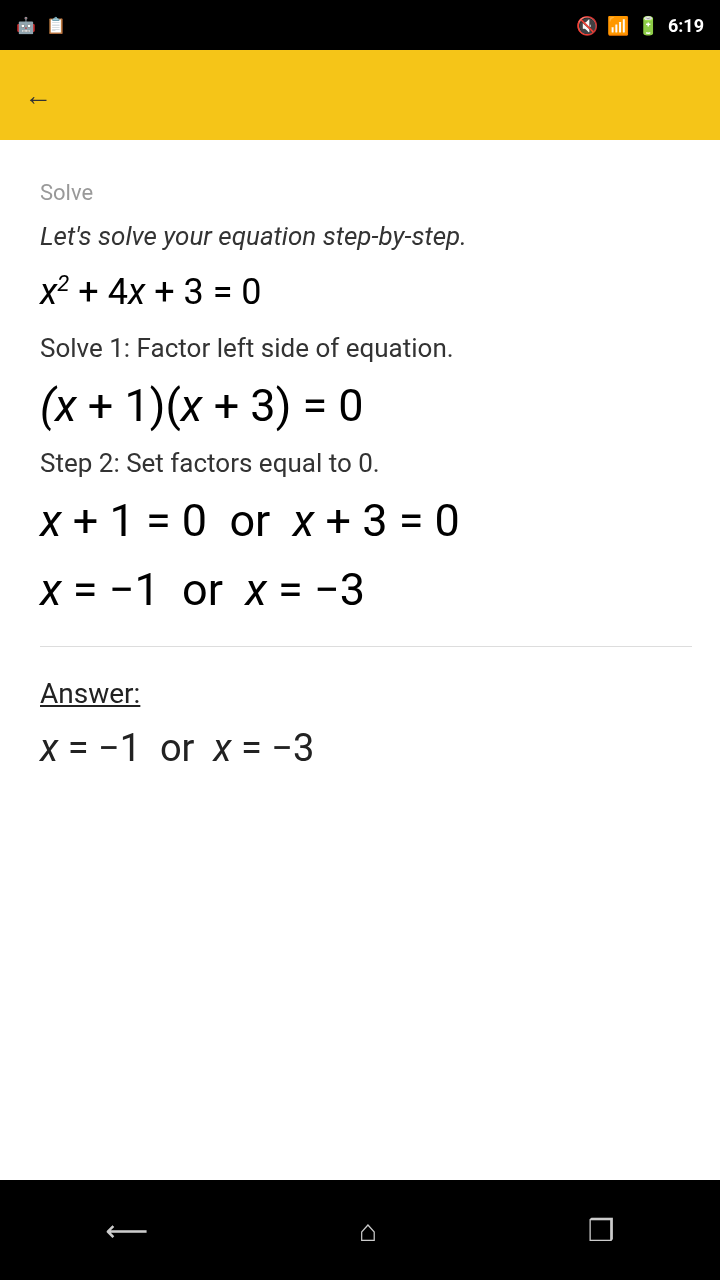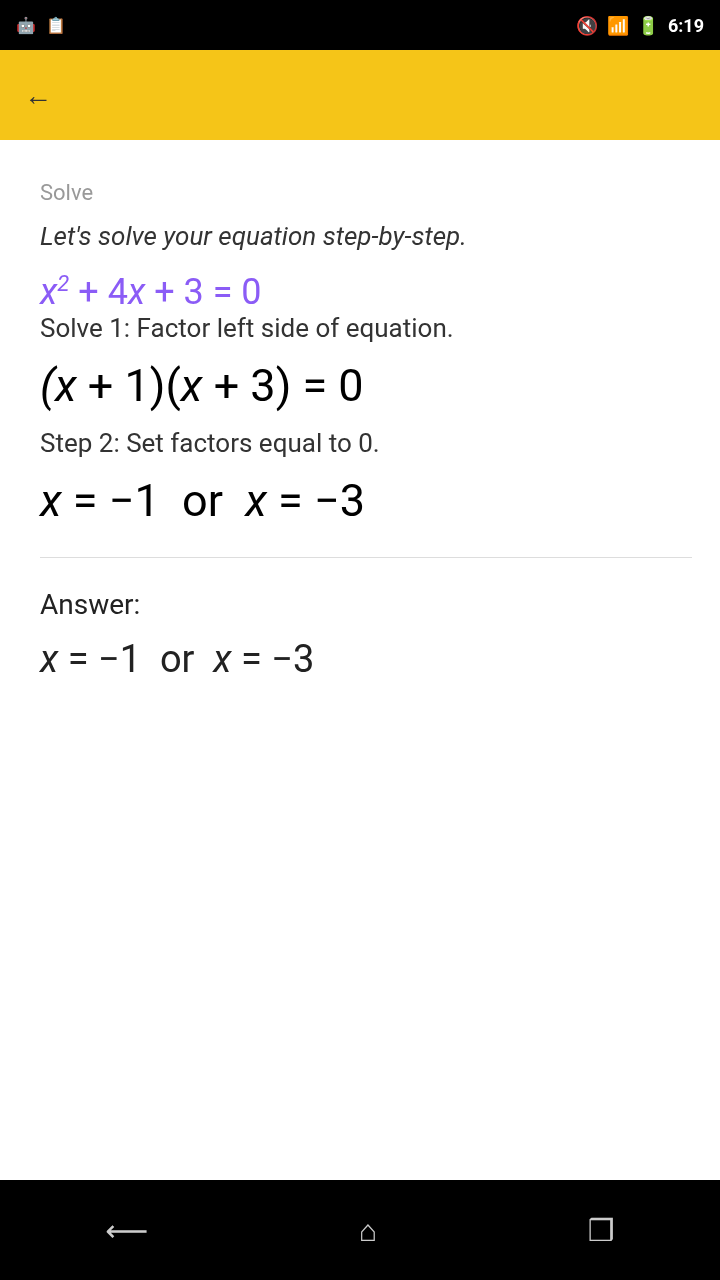--- a/index.html
+++ b/index.html
@@ -77,21 +77,22 @@
 
     .intro-text {
       font-size: 26px;
       color: #333;
       margin-bottom: 20px;
       font-style: italic;
     }
 
     .equation {
       font-size: 36px;
-      color: #8b5cf6;
+      color: #000000;
+      margin-bottom: 20px;
       font-style: italic;
     }
     .equation sup {
       font-size: 22px;
       vertical-align: super;
     }
 
     .step-text {
       font-size: 26px;
       color: #333;
@@ -107,20 +108,21 @@
 
     .divider {
       border: none;
       border-top: 1px solid #ddd;
       margin: 30px 0;
     }
 
     .answer-label {
       font-size: 28px;
       color: #222;
+      text-decoration: underline;
       margin-bottom: 16px;
       font-weight: normal;
     }
 
     .answer-equation {
       font-size: 38px;
       color: #222;
       font-style: italic;
     }
 
@@ -175,20 +177,23 @@
   </div>
 
   <div class="step-text">Solve 1: Factor left side of equation.</div>
 
   <div class="math-line">
     (<i>x</i><span class="non-italic"> + 1)(</span><i>x</i><span class="non-italic"> + 3) = 0</span>
   </div>
 
   <div class="step-text">Step 2: Set factors equal to 0.</div>
 
+  <div class="math-line">
+    <i>x</i><span class="non-italic"> + 1 = 0 &nbsp;or&nbsp; </span><i>x</i><span class="non-italic"> + 3 = 0</span>
+  </div>
 
   <div class="math-line">
     <i>x</i><span class="non-italic"> = −1 &nbsp;or&nbsp; </span><i>x</i><span class="non-italic"> = −3</span>
   </div>
 
   <hr class="divider">
 
   <div class="answer-label">Answer:</div>
 
   <div class="answer-equation">

